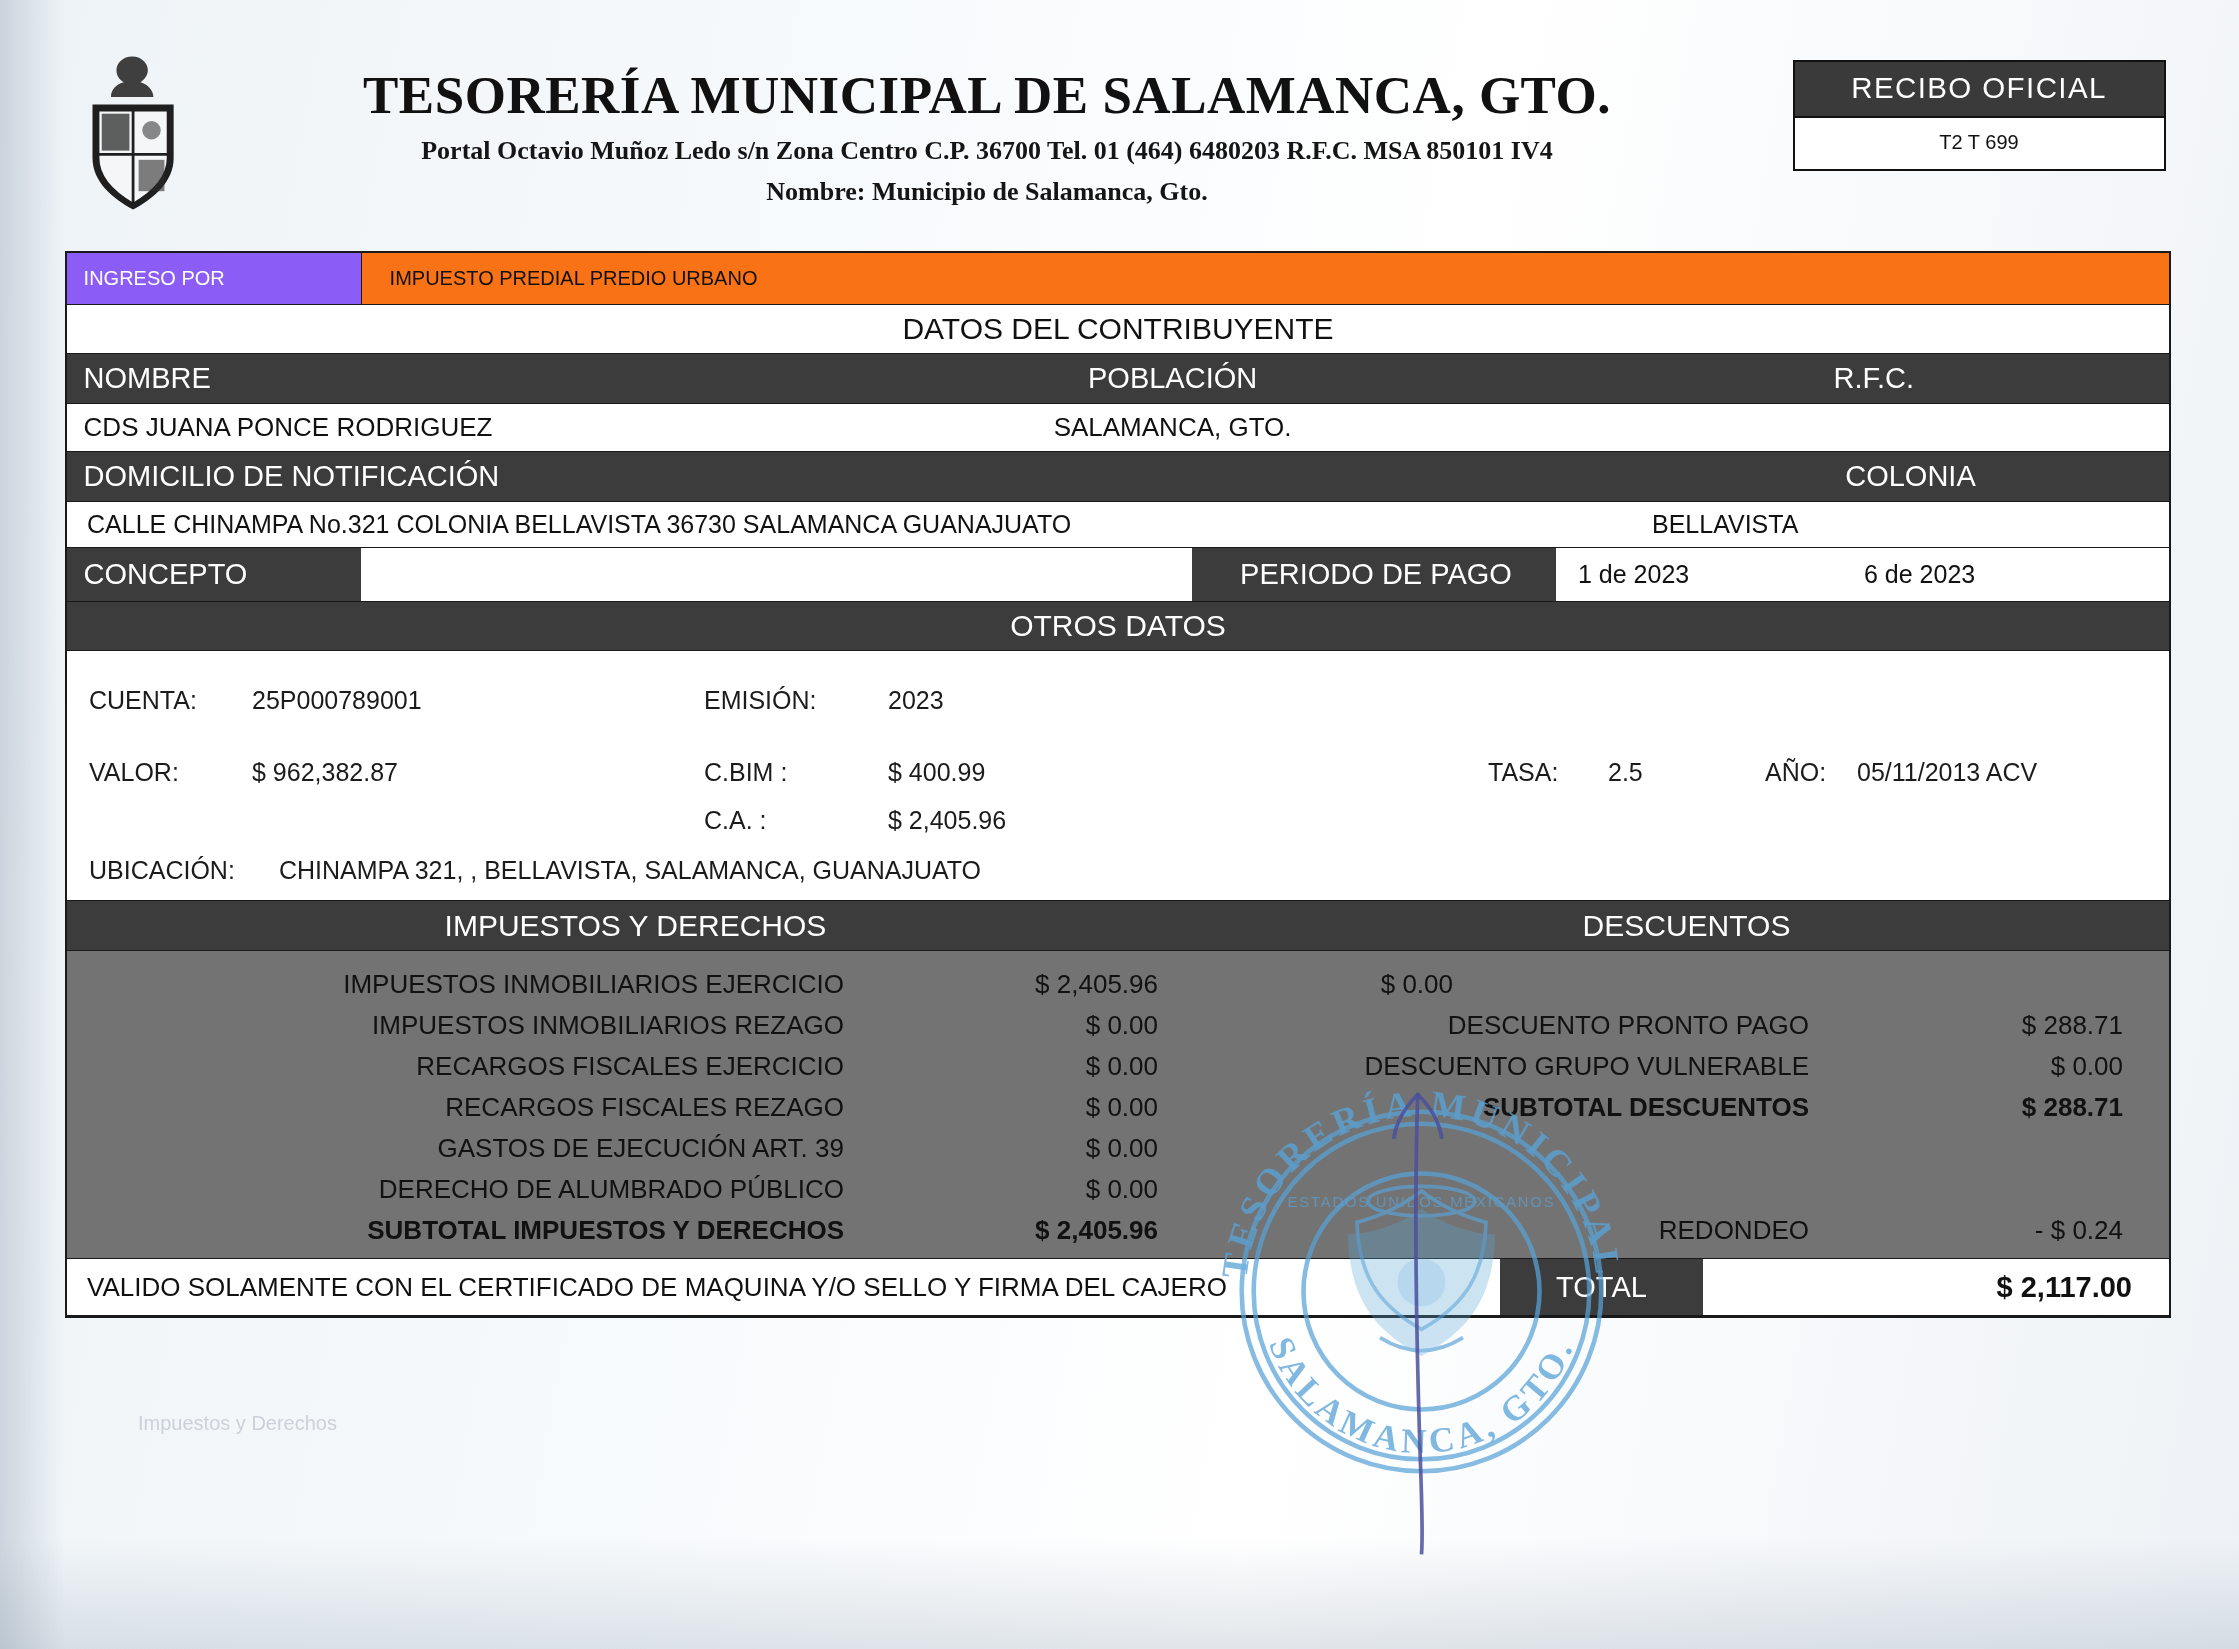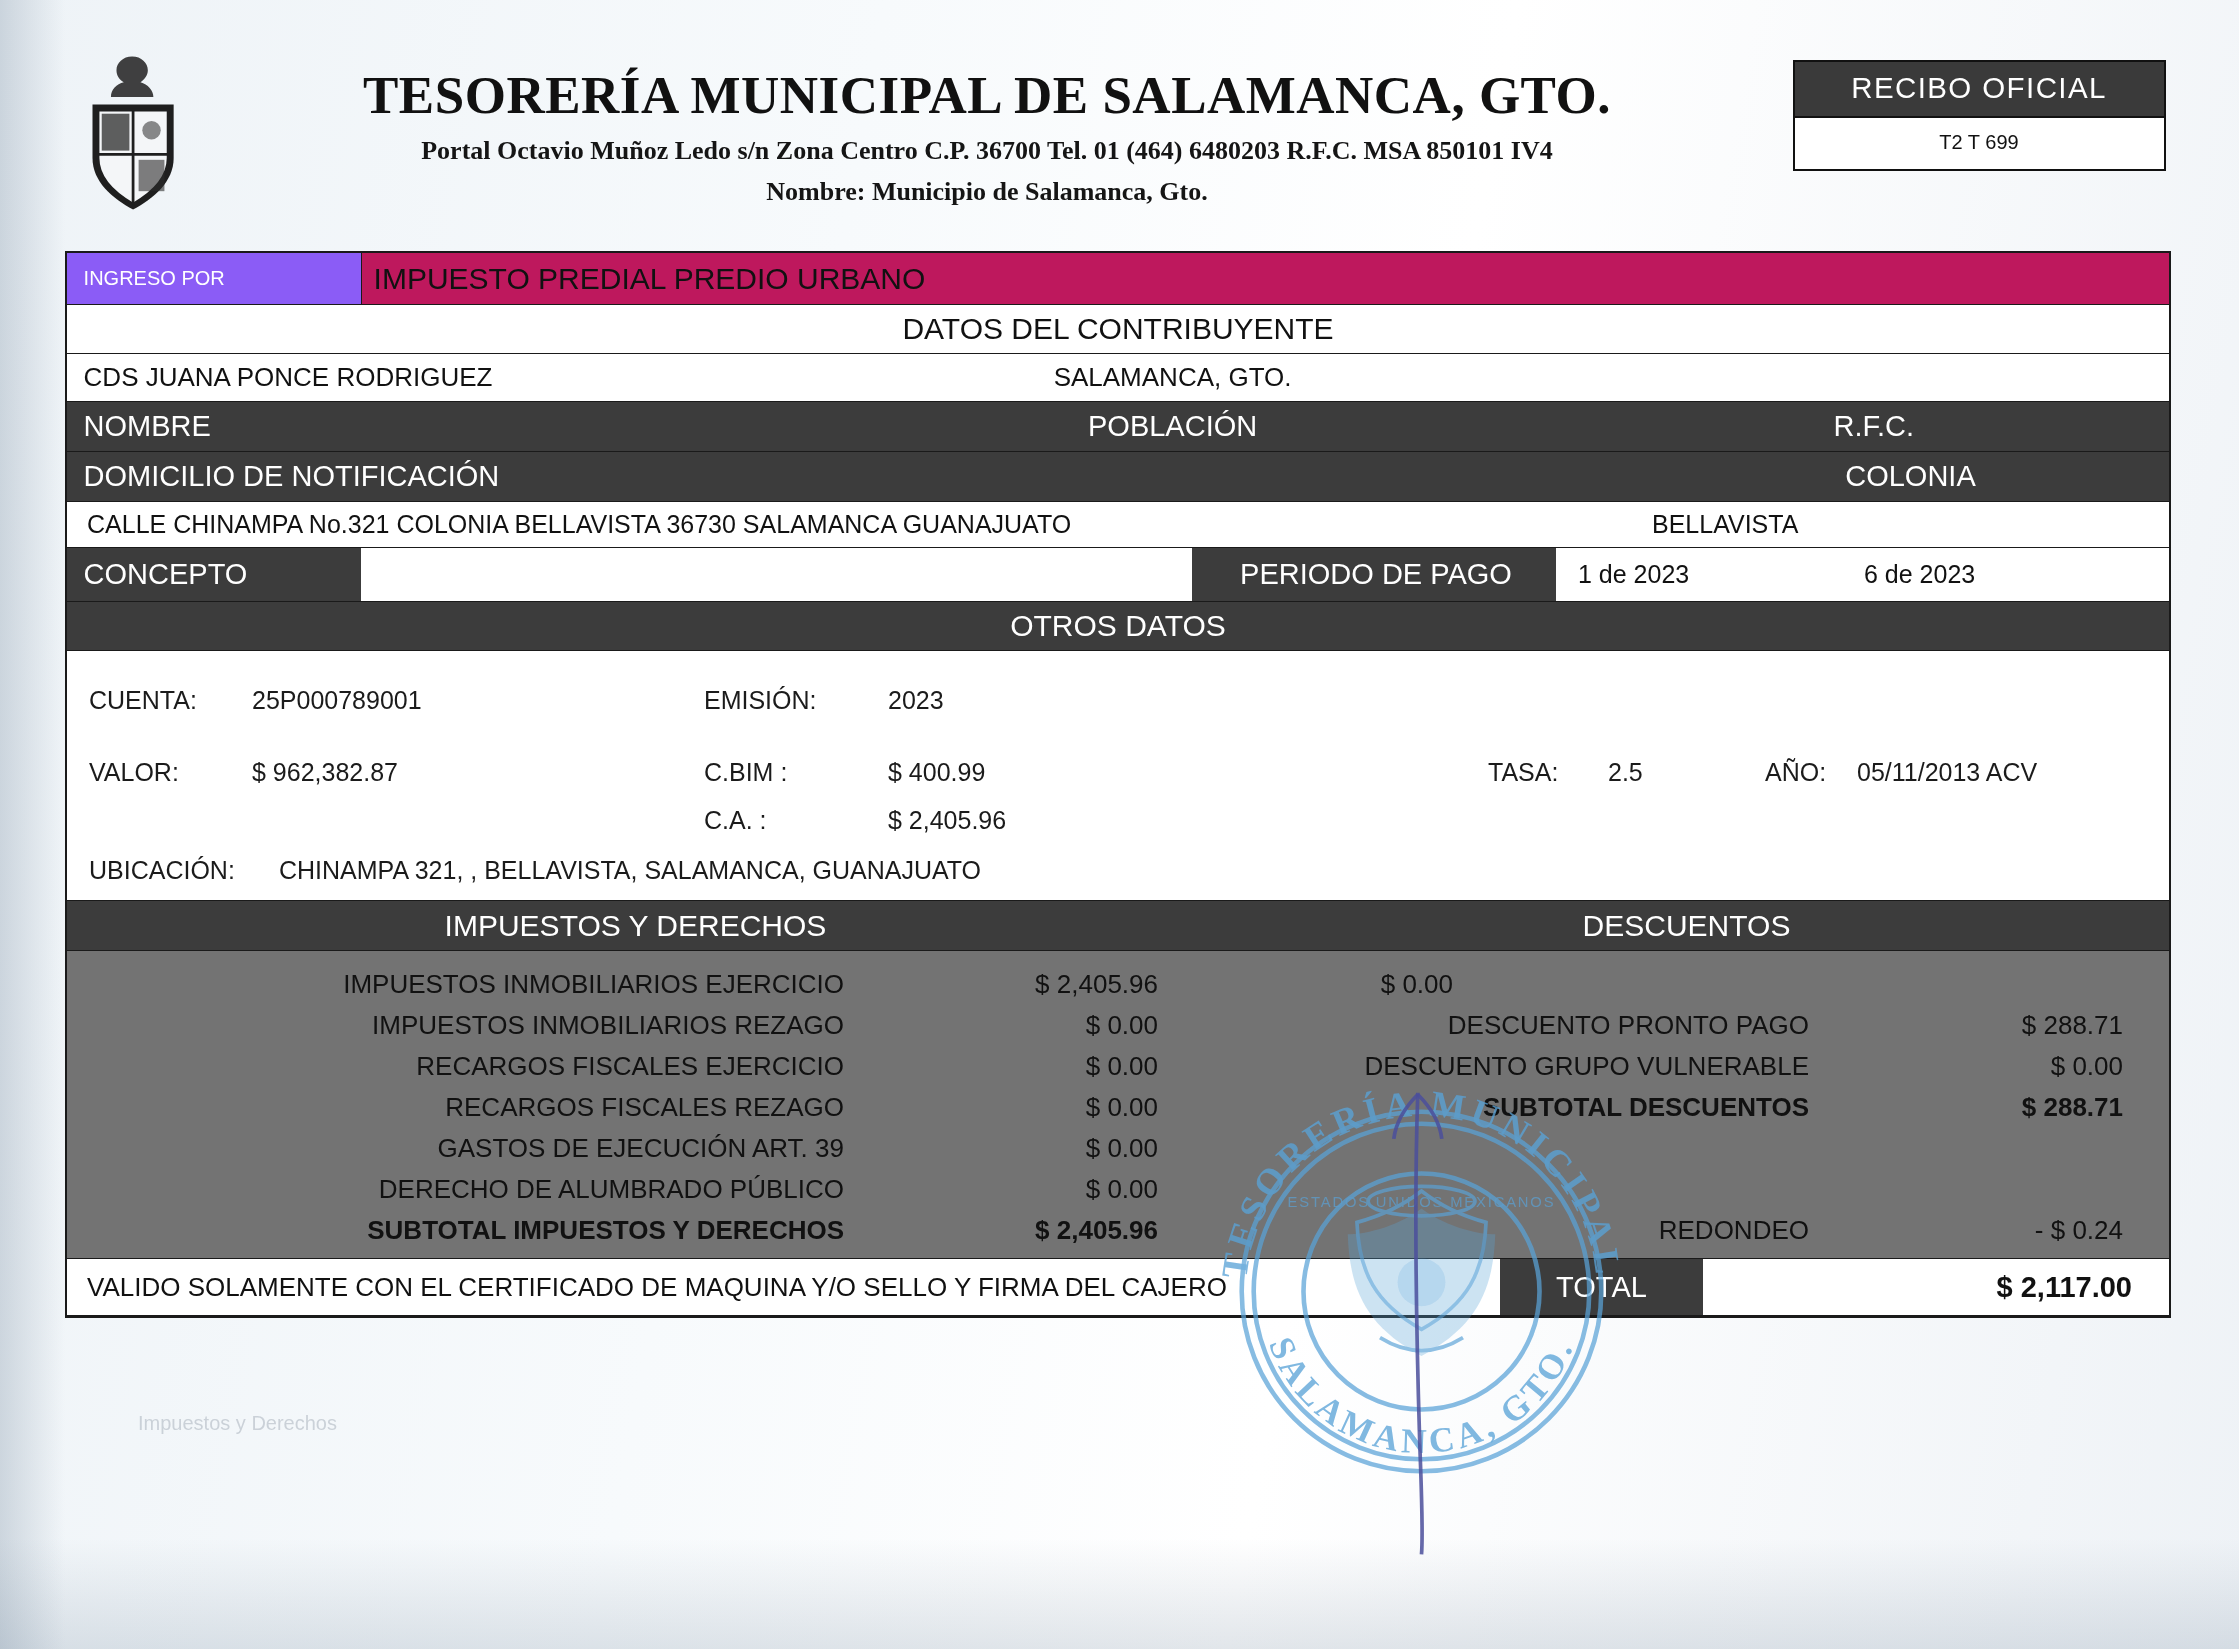--- a/index.html
+++ b/index.html
@@ -119,23 +119,23 @@
   .c-ingreso-lbl {
     width: 277px;
     background: #8b5cf6; color: #fff;
     display: flex; align-items: center;
     padding-left: 16.6px;
     font-size: 20px;
   }
   .c-ingreso-val {
     flex: 1;
     display: flex; align-items: center;
-    padding-left: 12px;
-    font-size: 30px;
-    background: #be185d;
+    padding-left: 28px;
+    font-size: 20px;
+    background: #f97316;
   }
 
   .r-datos {
     height: 48px;
     background: #ffffff;
     display: flex; align-items: center; justify-content: center;
     font-size: 30px;
   }
 
   
@@ -288,30 +288,30 @@
 
   <div class="frame">
 
     <div class="row r-ingreso bdr-b">
       <div class="c-ingreso-lbl bdr-r">INGRESO POR</div>
       <div class="c-ingreso-val">IMPUESTO PREDIAL PREDIO URBANO</div>
     </div>
 
     <div class="r-datos bdr-b">DATOS DEL CONTRIBUYENTE</div>
 
+    <div class="row r-nprbar bar-dark bdr-b">
+      <div class="c-nombre-lbl">NOMBRE</div>
+      <div class="c-pob-lbl">POBLACIÓN</div>
+      <div class="c-rfc-lbl">R.F.C.</div>
+    </div>
+
     <div class="row r-npr-val bdr-b">
       <div class="c-nombre-val">CDS JUANA PONCE RODRIGUEZ</div>
       <div class="c-pob-val">SALAMANCA, GTO.</div>
       <div class="c-rfc-val"></div>
-    </div>
-
-    <div class="row r-nprbar bar-dark bdr-b">
-      <div class="c-nombre-lbl">NOMBRE</div>
-      <div class="c-pob-lbl">POBLACIÓN</div>
-      <div class="c-rfc-lbl">R.F.C.</div>
     </div>
 
     <div class="row r-domibar bar-dark bdr-b">
       <div class="c-domi-lbl">DOMICILIO DE NOTIFICACIÓN</div>
       <div class="c-col-lbl">COLONIA</div>
     </div>
     <div class="row r-domi-val bdr-b">
       <div class="c-domi-val">CALLE CHINAMPA No.321   COLONIA BELLAVISTA 36730 SALAMANCA GUANAJUATO</div>
       <div class="c-col-val">BELLAVISTA</div>
     </div>

